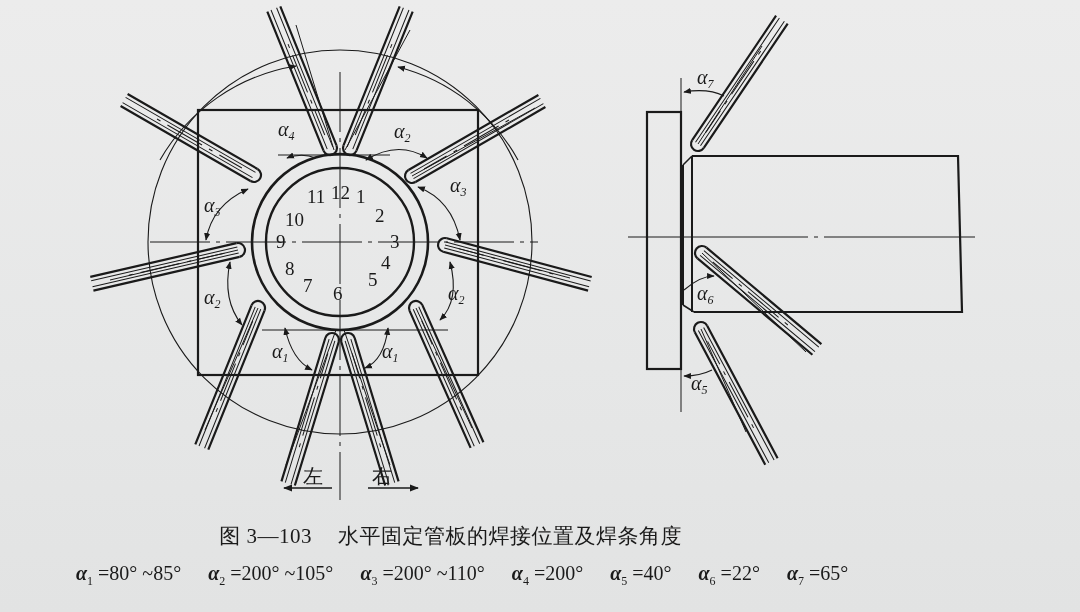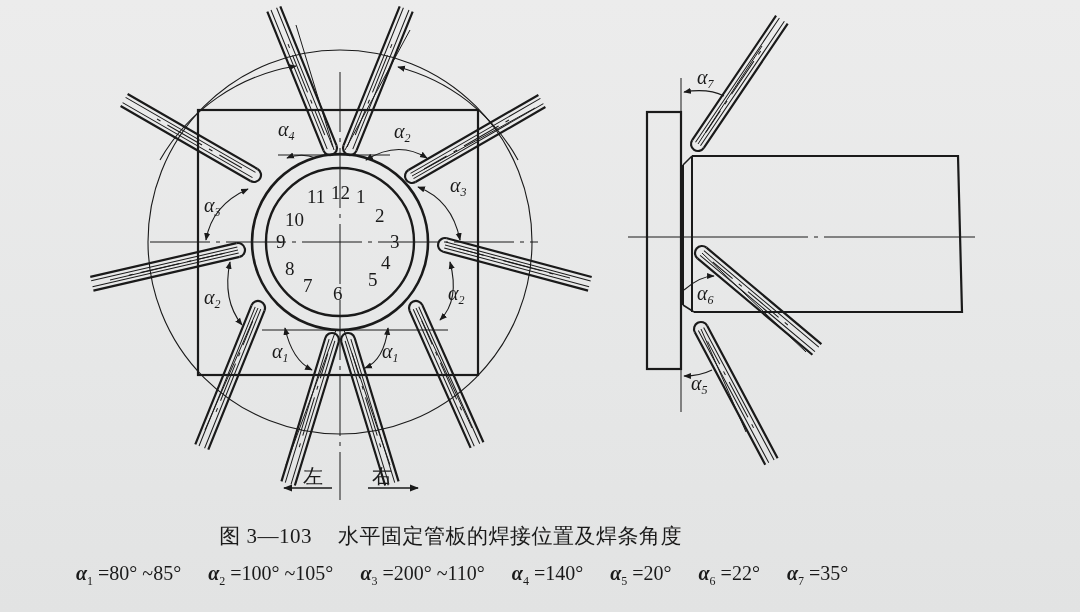--- a/index.html
+++ b/index.html
@@ -197,19 +197,19 @@
     <text x="691" y="390"><tspan>α</tspan><tspan class="alpha-sub" dy="4">5</tspan></text>
   </g>
 </svg>
 
 <div class="caption">
   <span class="num">图 3—103</span><span>水平固定管板的焊接位置及焊条角度</span>
 </div>
 
 <div class="formula">
   <span class="item"><span class="sym">α</span><sub>1</sub> <span>=80° ~85°</span></span>
-  <span class="item"><span class="sym">α</span><sub>2</sub> <span>=100° ~105°</span></span>
+  <span class="item"><span class="sym">α</span><sub>2</sub> <span>=200° ~105°</span></span>
   <span class="item"><span class="sym">α</span><sub>3</sub> <span>=200° ~110°</span></span>
-  <span class="item"><span class="sym">α</span><sub>4</sub> <span>=140°</span></span>
-  <span class="item"><span class="sym">α</span><sub>5</sub> <span>=20°</span></span>
+  <span class="item"><span class="sym">α</span><sub>4</sub> <span>=200°</span></span>
+  <span class="item"><span class="sym">α</span><sub>5</sub> <span>=40°</span></span>
   <span class="item"><span class="sym">α</span><sub>6</sub> <span>=22°</span></span>
-  <span class="item"><span class="sym">α</span><sub>7</sub> <span>=35°</span></span>
+  <span class="item"><span class="sym">α</span><sub>7</sub> <span>=65°</span></span>
 </div>
 
 </body></html>

